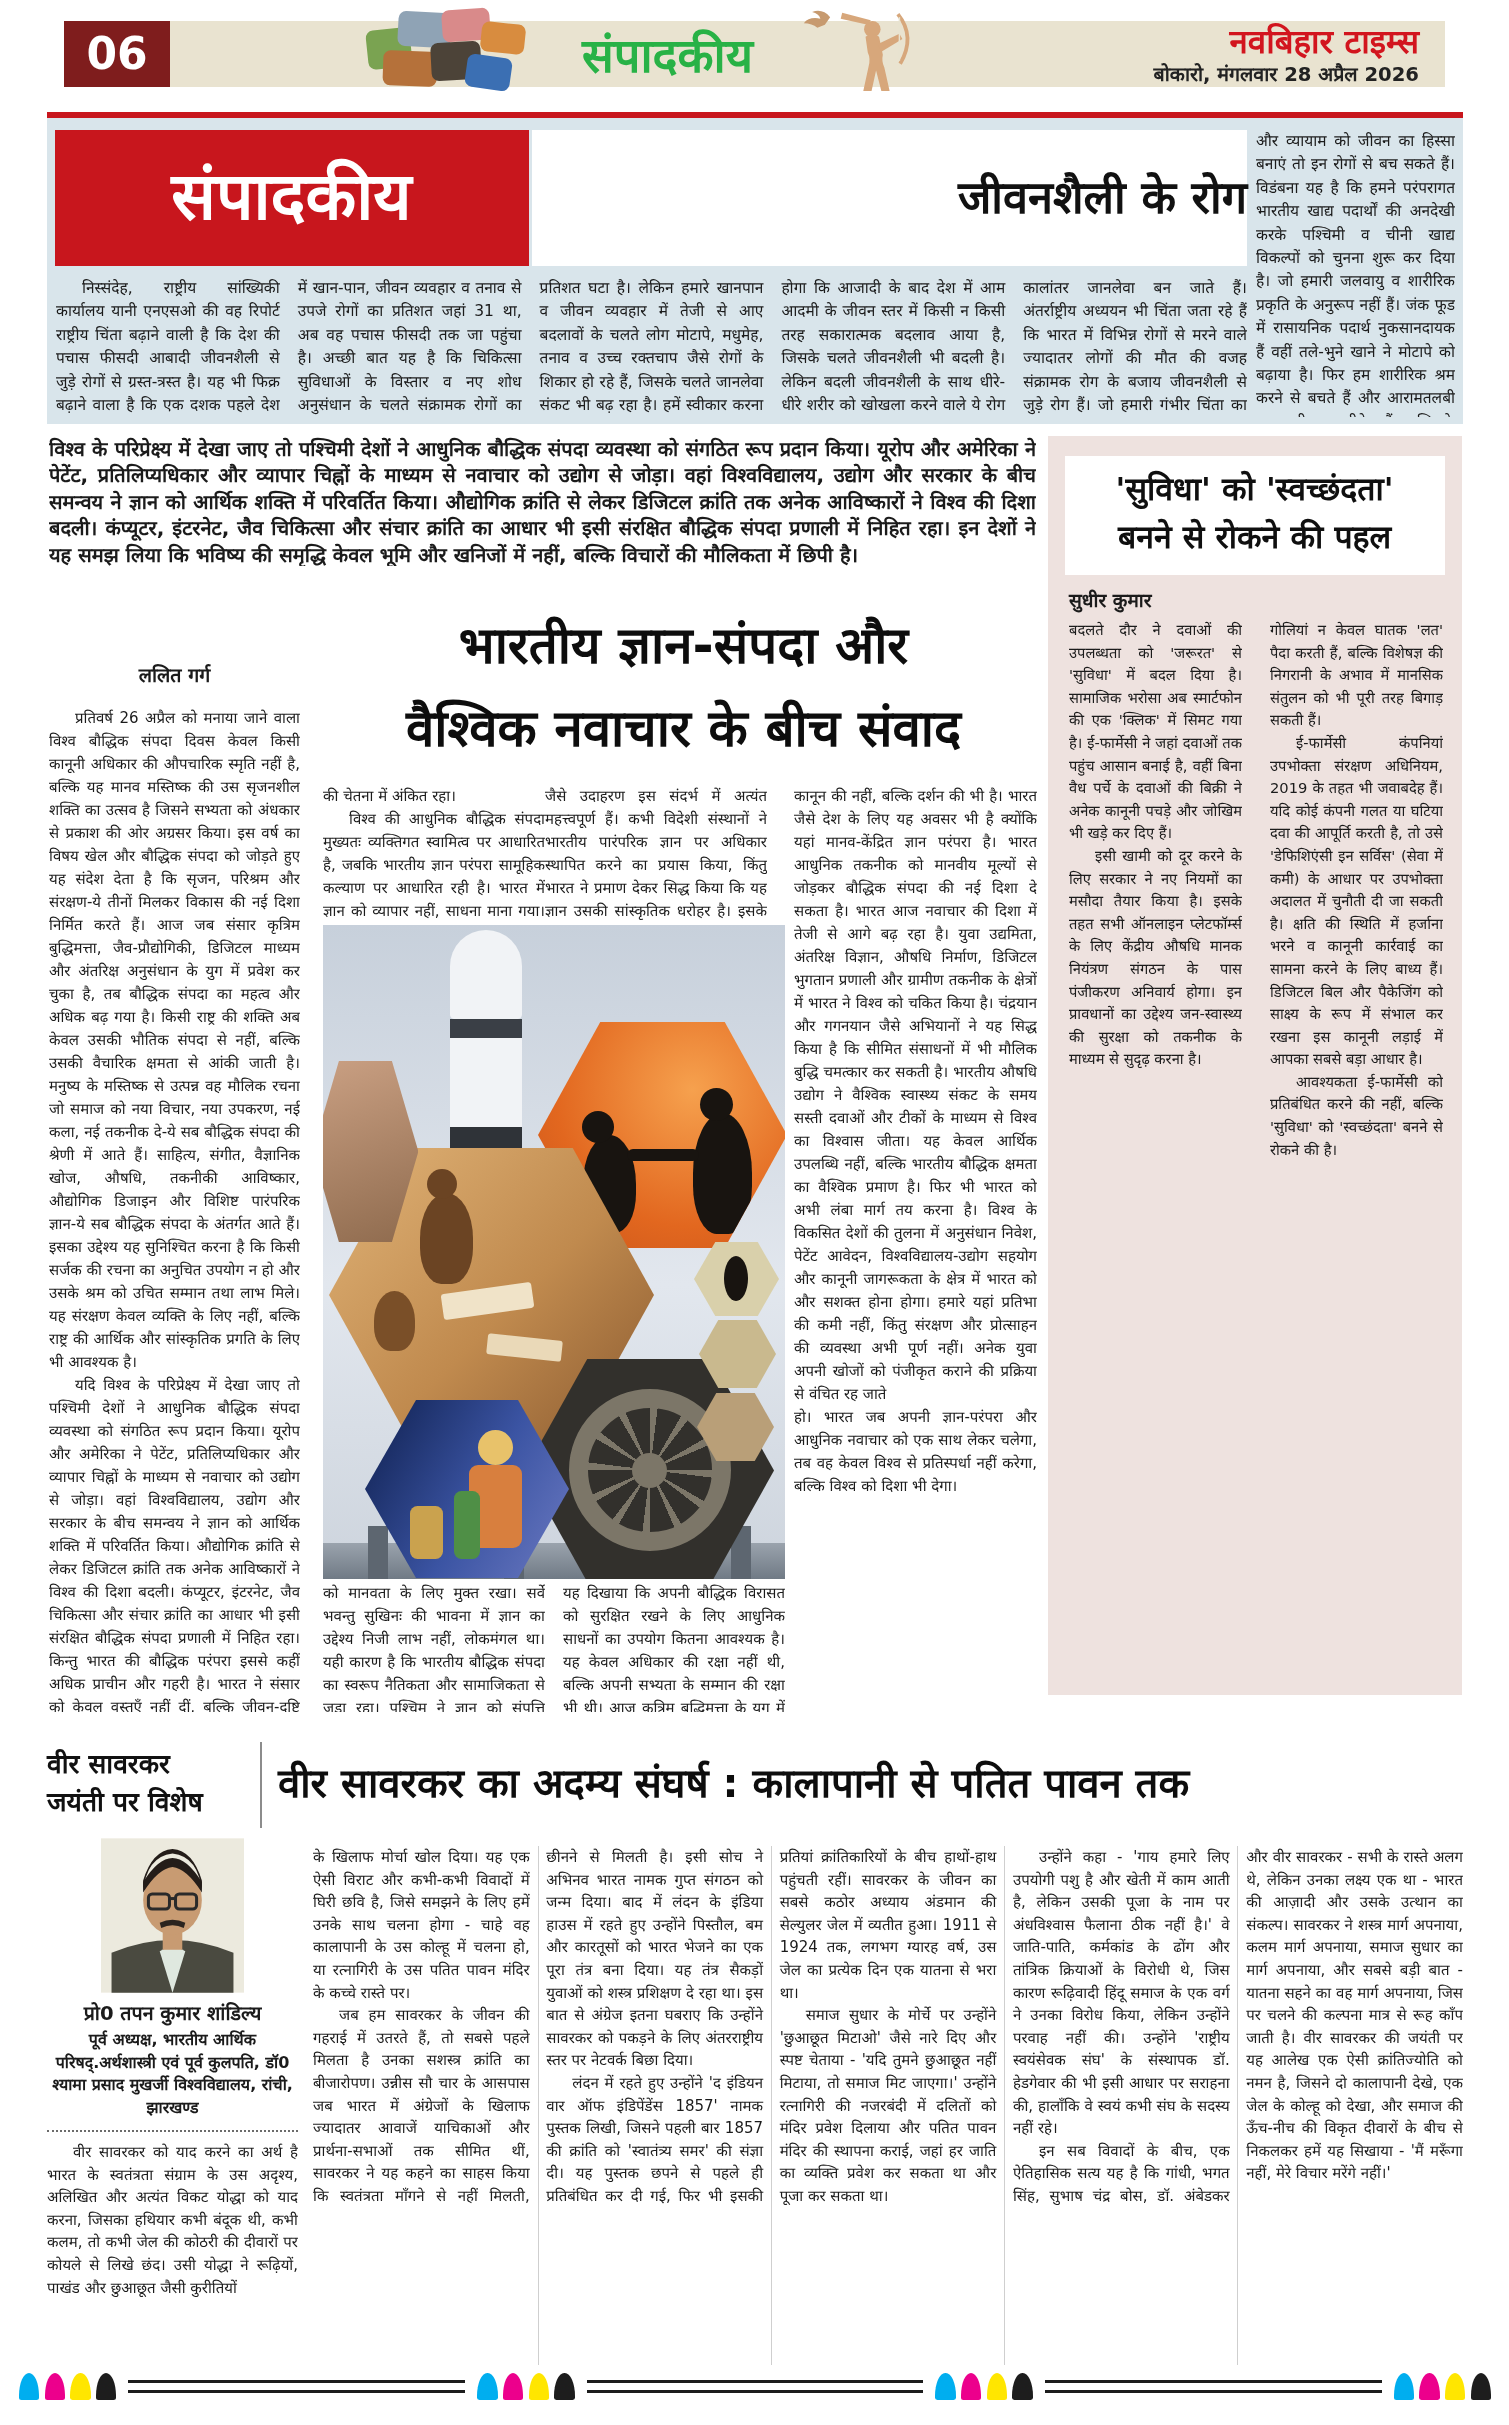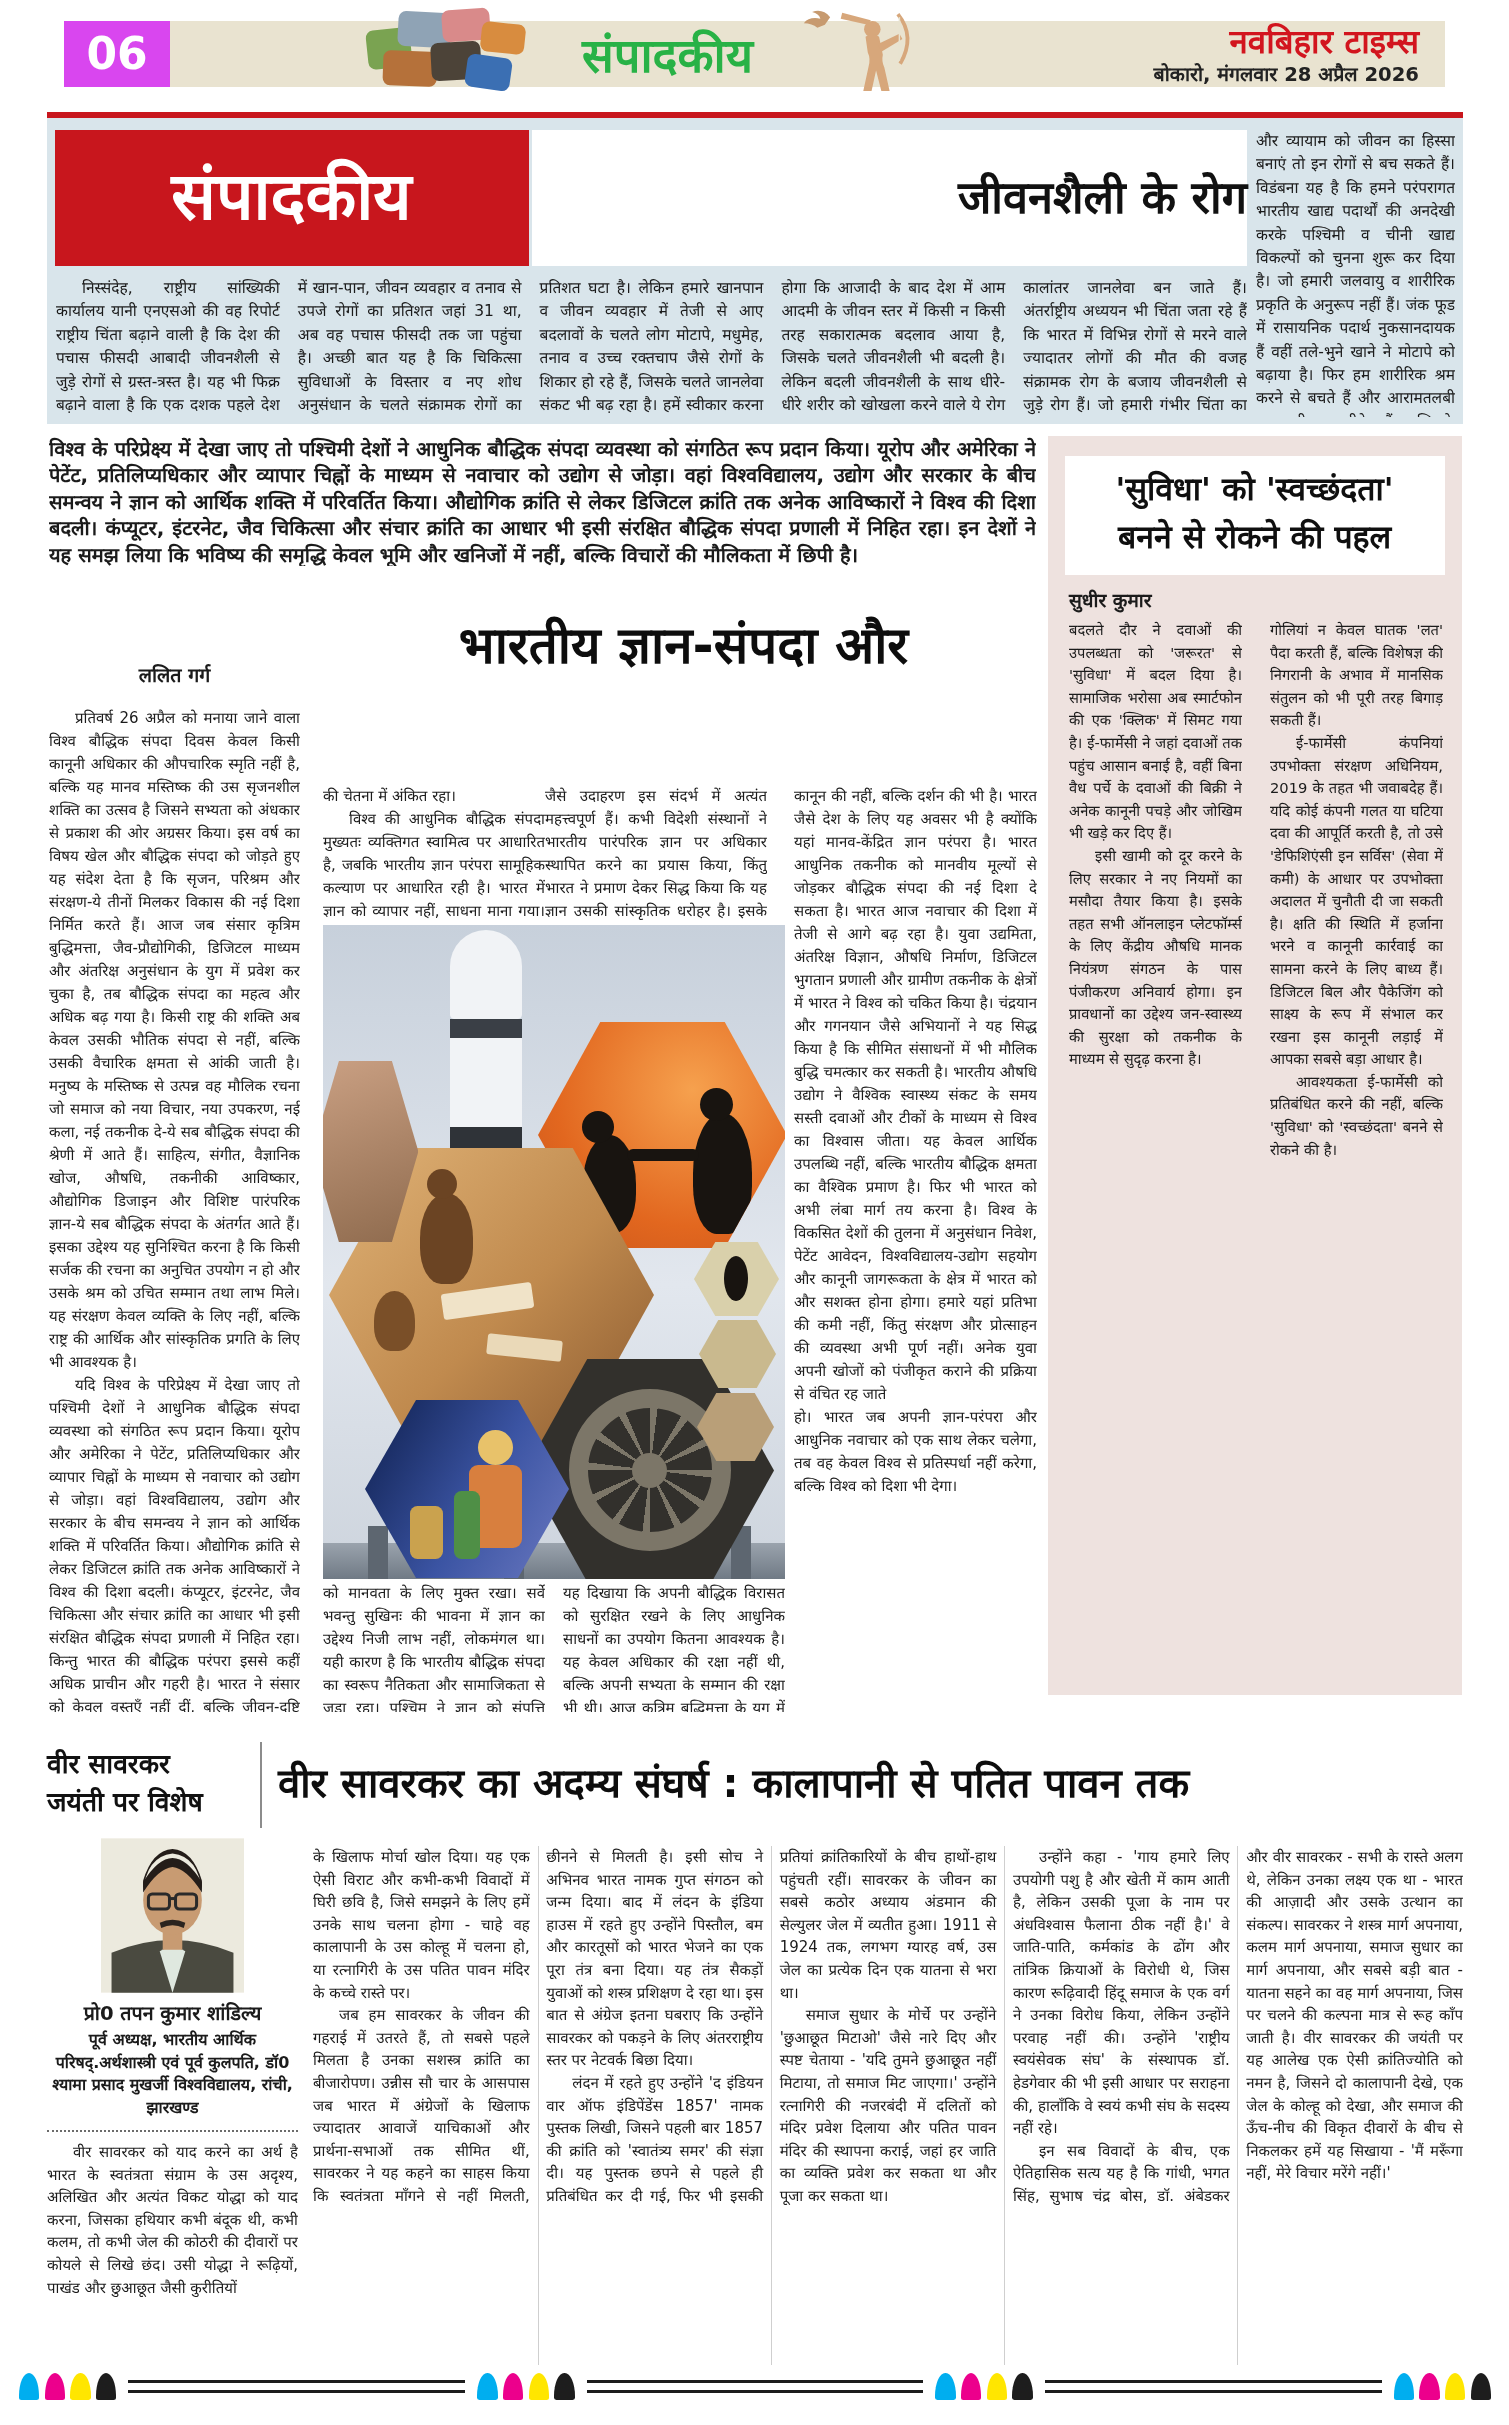--- a/index.html
+++ b/index.html
@@ -6,21 +6,21 @@
   html,body{background:#ffffff}
   body{width:1509px;height:2426px;position:relative;font-family:"DejaVu Sans",sans-serif;color:#1b1b1b;overflow:hidden}
   .abs{position:absolute}
   .just{text-align:justify;text-justify:inter-word}
   .clip{overflow:hidden}
   p{margin:0;text-indent:26px}
   p.noind{text-indent:0}
 
   
   .hdr-band{left:64px;top:21px;width:1381px;height:66px;background:#e9e3d0}
-  .pagenum{left:64px;top:21px;width:106px;height:66px;background:#d946ef;color:#fff;
+  .pagenum{left:64px;top:21px;width:106px;height:66px;background:#7f1d1d;color:#fff;
            font-size:44px;font-weight:bold;text-align:center;line-height:66px}
   .hdr-sec-title{left:543px;top:21px;width:249px;height:66px;color:#28b246;font-weight:bold;
            font-size:47px;text-align:center;line-height:69px}
   .masthead-blk{left:1064px;top:22.6px;width:355px;text-align:right}
   .masthead{font-size:33px;font-weight:bold;color:#d2151e;line-height:38px}
   .dateline{font-size:19.6px;font-weight:bold;color:#222;line-height:26px;margin-top:1.5px}
   .map-collage{left:353px;top:6px;width:184px;height:86px}
   .map-collage div{position:absolute;border-radius:7.5px}
   .statue{left:785px;top:2.3px;width:143px;height:89px}
 
@@ -137,20 +137,21 @@
     <p class="noind">और व्यायाम को जीवन का हिस्सा बनाएं तो इन रोगों से बच सकते हैं। विडंबना यह है कि हमने परंपरागत भारतीय खाद्य पदार्थों की अनदेखी करके पश्चिमी व चीनी खाद्य विकल्पों को चुनना शुरू कर दिया है। जो हमारी जलवायु व शारीरिक प्रकृति के अनुरूप नहीं हैं। जंक फूड में रासायनिक पदार्थ नुकसानदायक हैं वहीं तले-भुने खाने ने मोटापे को बढ़ाया है। फिर हम शारीरिक श्रम करने से बचते हैं और आरामतलबी का जीवन जीते हैं। जिसके फलस्वरूप बढ़ा मोटापा कई रोगों का वाहक बन जाता है। देर रात तक मोबाइल व इंटरनेट पर सोशल मीडिया में सक्रियता ने हमारी नींद में खलल डाला है। जिससे नींद में कटौती होने से तमाम मानसिक व शारीरिक रोगों ने हमें घेरा है। ऐसे में जरूरी है कि हम अपनी जीवनशैली में सुधार करें, खानपान में विवेक बरतें तथा योग, ध्यान व व्यायाम को जीवन का हिस्सा बनाएं तो ये रोग हमारा पीछा छोड़ सकते हैं।</p>
   </div>
 </div>
 
 <div class="abs lead just clip">
   <p>विश्व के परिप्रेक्ष्य में देखा जाए तो पश्चिमी देशों ने आधुनिक बौद्धिक संपदा व्यवस्था को संगठित रूप प्रदान किया। यूरोप और अमेरिका ने पेटेंट, प्रतिलिप्यधिकार और व्यापार चिह्नों के माध्यम से नवाचार को उद्योग से जोड़ा। वहां विश्वविद्यालय, उद्योग और सरकार के बीच समन्वय ने ज्ञान को आर्थिक शक्ति में परिवर्तित किया। औद्योगिक क्रांति से लेकर डिजिटल क्रांति तक अनेक आविष्कारों ने विश्व की दिशा बदली। कंप्यूटर, इंटरनेट, जैव चिकित्सा और संचार क्रांति का आधार भी इसी संरक्षित बौद्धिक संपदा प्रणाली में निहित रहा। इन देशों ने यह समझ लिया कि भविष्य की समृद्धि केवल भूमि और खनिजों में नहीं, बल्कि विचारों की मौलिकता में छिपी है।</p>
 </div>
 
 <div class="abs main-headline">
   <div>भारतीय ज्ञान-संपदा और</div>
+  <div>वैश्विक नवाचार के बीच संवाद</div>
 </div>
 
 <div class="abs m-col m-col1 just clip">
   <div class="m-byline">ललित गर्ग</div>
   <p>प्रतिवर्ष 26 अप्रैल को मनाया जाने वाला विश्व बौद्धिक संपदा दिवस केवल किसी कानूनी अधिकार की औपचारिक स्मृति नहीं है, बल्कि यह मानव मस्तिष्क की उस सृजनशील शक्ति का उत्सव है जिसने सभ्यता को अंधकार से प्रकाश की ओर अग्रसर किया। इस वर्ष का विषय खेल और बौद्धिक संपदा को जोड़ते हुए यह संदेश देता है कि सृजन, परिश्रम और संरक्षण-ये तीनों मिलकर विकास की नई दिशा निर्मित करते हैं। आज जब संसार कृत्रिम बुद्धिमत्ता, जैव-प्रौद्योगिकी, डिजिटल माध्यम और अंतरिक्ष अनुसंधान के युग में प्रवेश कर चुका है, तब बौद्धिक संपदा का महत्व और अधिक बढ़ गया है। किसी राष्ट्र की शक्ति अब केवल उसकी भौतिक संपदा से नहीं, बल्कि उसकी वैचारिक क्षमता से आंकी जाती है। मनुष्य के मस्तिष्क से उत्पन्न वह मौलिक रचना जो समाज को नया विचार, नया उपकरण, नई कला, नई तकनीक दे-ये सब बौद्धिक संपदा की श्रेणी में आते हैं। साहित्य, संगीत, वैज्ञानिक खोज, औषधि, तकनीकी आविष्कार, औद्योगिक डिजाइन और विशिष्ट पारंपरिक ज्ञान-ये सब बौद्धिक संपदा के अंतर्गत आते हैं। इसका उद्देश्य यह सुनिश्चित करना है कि किसी सर्जक की रचना का अनुचित उपयोग न हो और उसके श्रम को उचित सम्मान तथा लाभ मिले। यह संरक्षण केवल व्यक्ति के लिए नहीं, बल्कि राष्ट्र की आर्थिक और सांस्कृतिक प्रगति के लिए भी आवश्यक है।</p>
   <p>यदि विश्व के परिप्रेक्ष्य में देखा जाए तो पश्चिमी देशों ने आधुनिक बौद्धिक संपदा व्यवस्था को संगठित रूप प्रदान किया। यूरोप और अमेरिका ने पेटेंट, प्रतिलिप्यधिकार और व्यापार चिह्नों के माध्यम से नवाचार को उद्योग से जोड़ा। वहां विश्वविद्यालय, उद्योग और सरकार के बीच समन्वय ने ज्ञान को आर्थिक शक्ति में परिवर्तित किया। औद्योगिक क्रांति से लेकर डिजिटल क्रांति तक अनेक आविष्कारों ने विश्व की दिशा बदली। कंप्यूटर, इंटरनेट, जैव चिकित्सा और संचार क्रांति का आधार भी इसी संरक्षित बौद्धिक संपदा प्रणाली में निहित रहा। किन्तु भारत की बौद्धिक परंपरा इससे कहीं अधिक प्राचीन और गहरी है। भारत ने संसार को केवल वस्तुएँ नहीं दीं, बल्कि जीवन-दृष्टि दी। जब अनेक सभ्यताएँ लिपि के आरंभिक चरण में थीं, तब भारत वेद, उपनिषद, आयुर्वेद, योग, गणित, रसायन और व्याकरण के माध्यम से ज्ञान के उच्च शिखर पर पहुंच चुका था। शून्य के सिद्धांत, दशमलव पद्धति, धातु विज्ञान, शल्य चिकित्सा, योग-साधना और ज्योतिष जैसे संचित ज्ञान की अवधारणाएं भारतीय मनीषा की देन हैं। आर्यभट्ट, चरक, सुश्रुत, पाणिनि और पतंजलि जैसे महापुरुषों ने ऐसे ज्ञान-स्रोत दिए, जिनसे विश्व आज भी प्रेरणा लेता है। यह भारतीय बौद्धिक संपदा का वह स्वरूप है जो किसी दस्तावेज में पंजीकृत नहीं था, फिर भी मानवता</p>
 </div>
 
 <div class="abs m-c23top">
   <div class="m-col m-half just">

